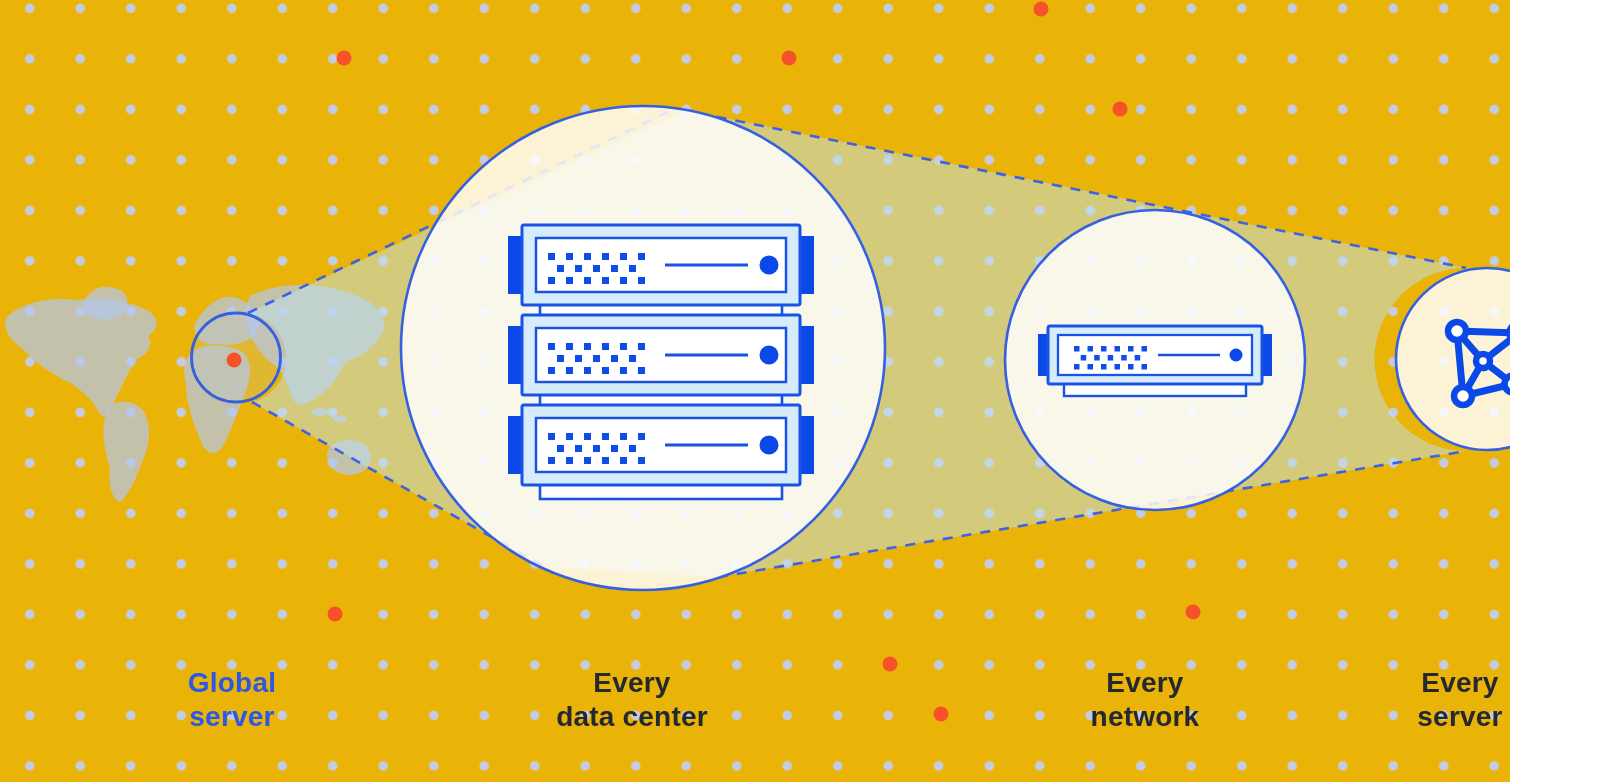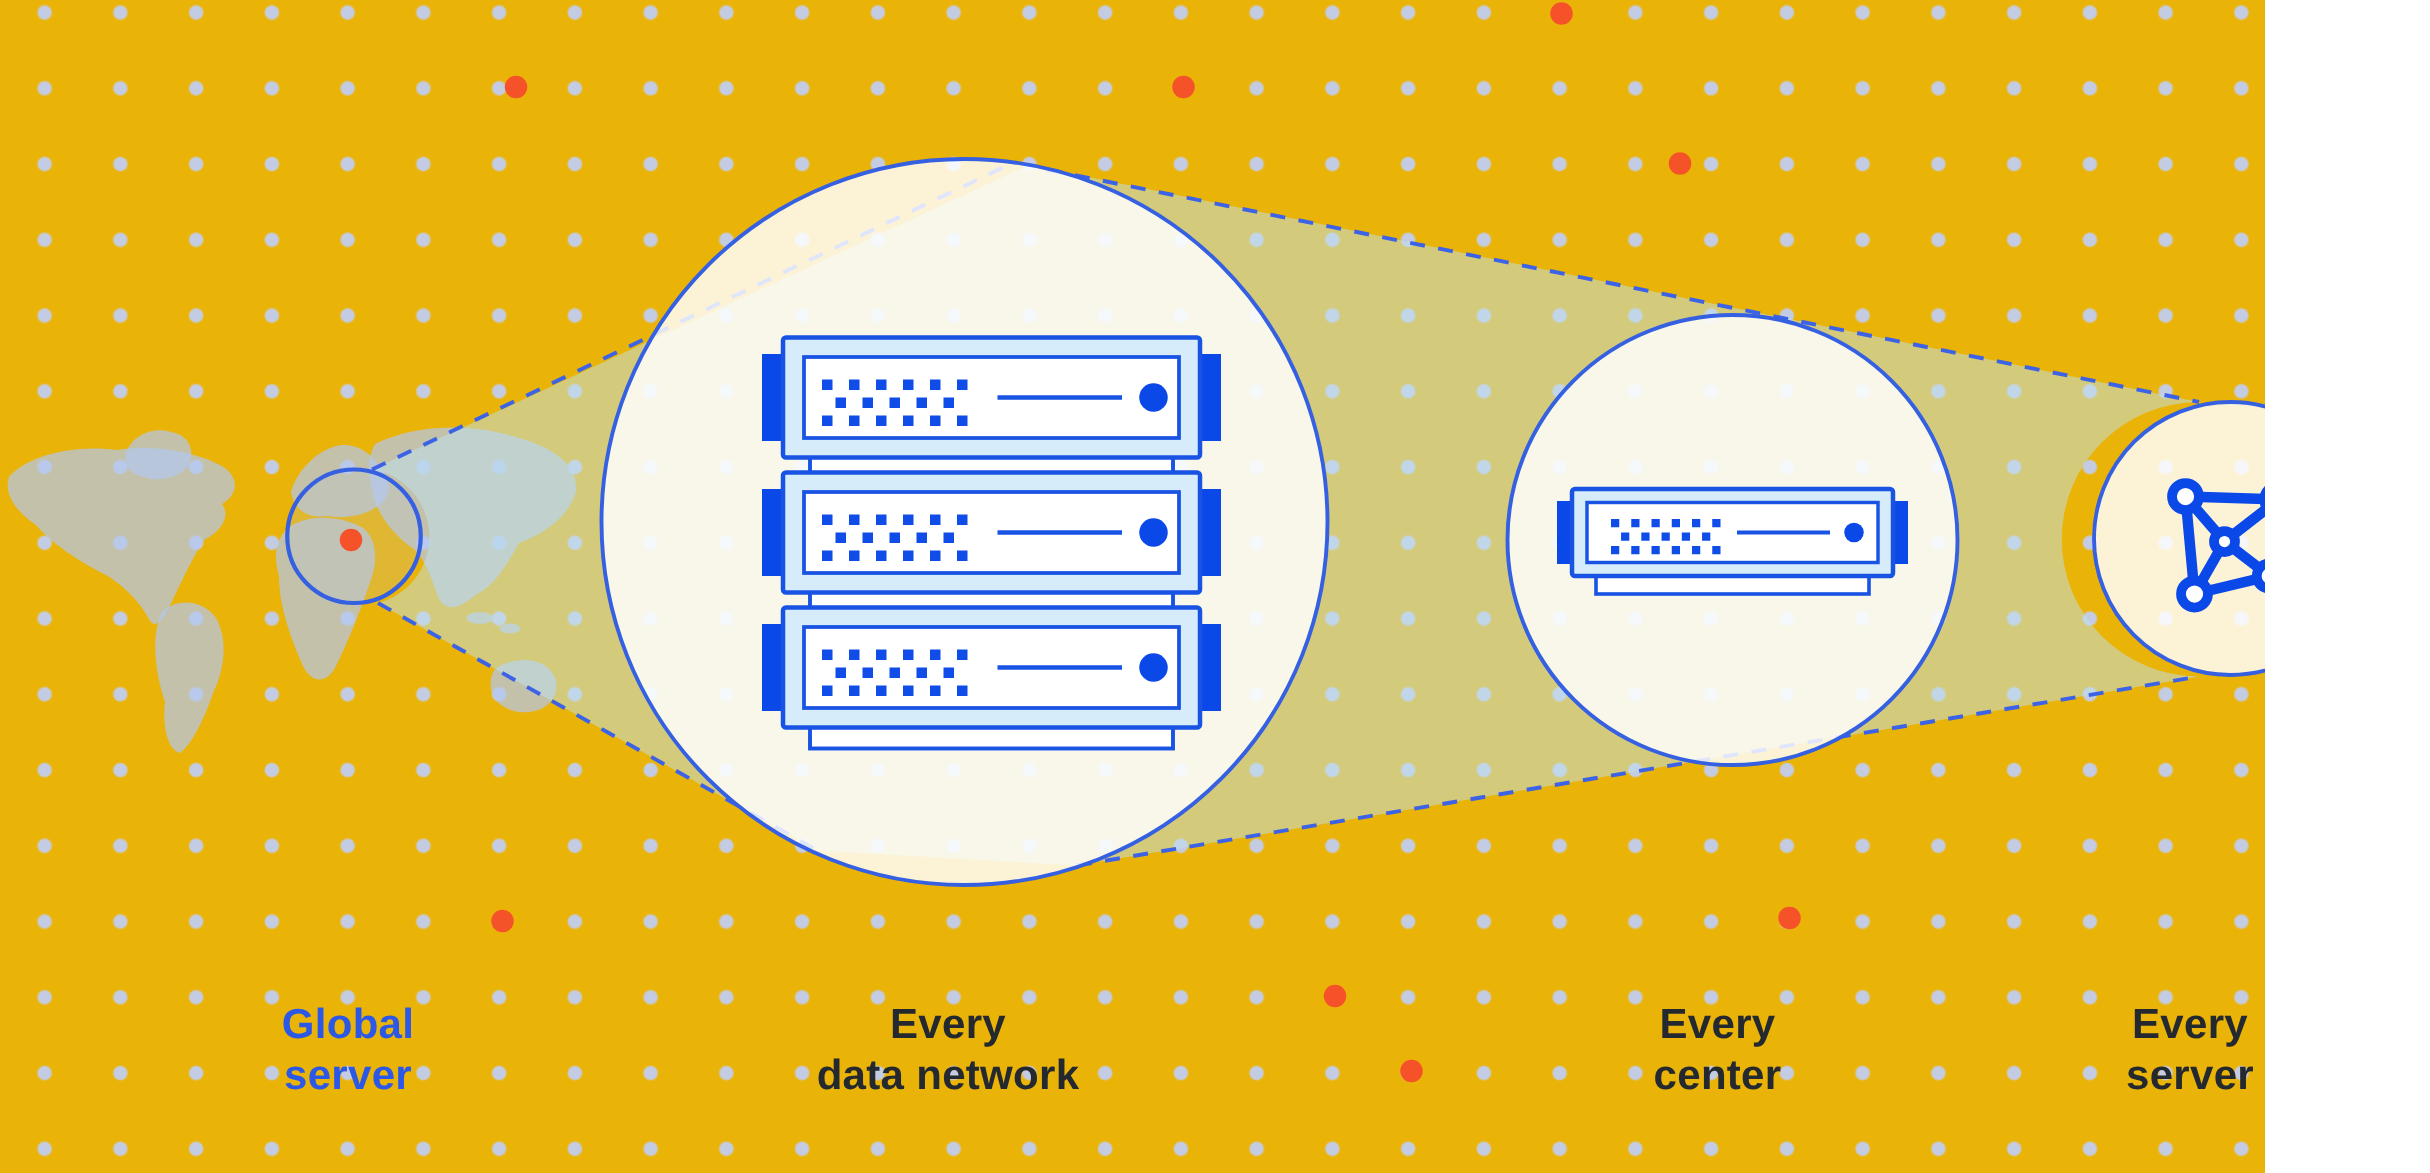--- a/index.html
+++ b/index.html
@@ -213,24 +213,24 @@
       <circle cx="941" cy="714" r="7.5"></circle>
     </g>
   </svg>
 
   <div class="label blue" style="left:232px">
     <span>Global</span><br>
     <span>server</span>
   </div>
   <div class="label" style="left:632px">
     <span>Every</span><br>
-    <span>data network</span>
+    <span>data center</span>
   </div>
   <div class="label" style="left:1145px">
     <span>Every</span><br>
-    <span>center</span>
+    <span>network</span>
   </div>
   <div class="label" style="left:1460px">
     <span>Every</span><br>
     <span>server</span>
   </div>
 
 </div>
 
 </body></html>

